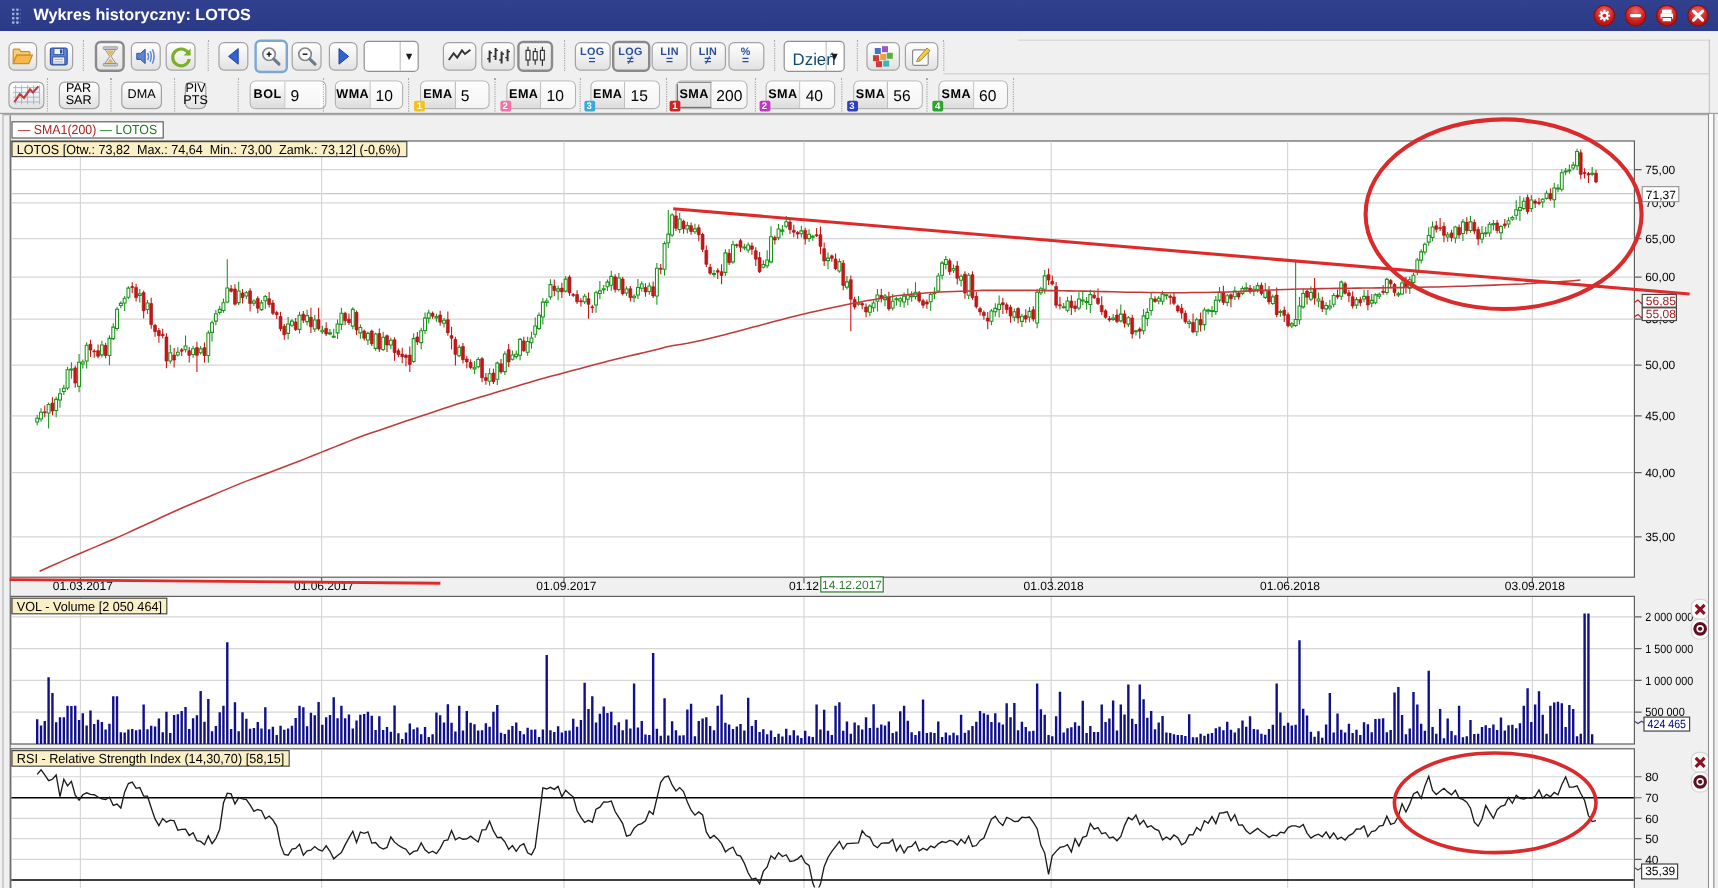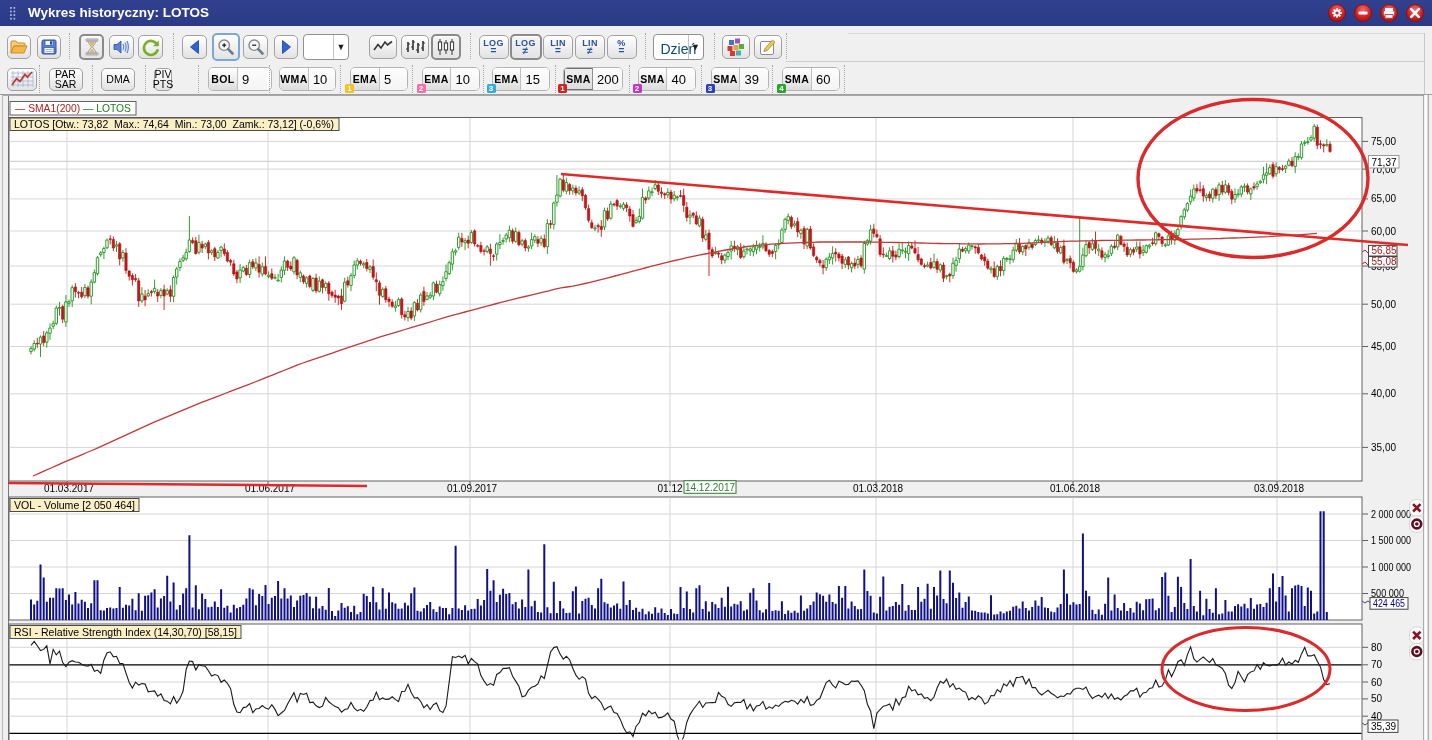--- a/index.html
+++ b/index.html
@@ -293,21 +293,21 @@
       <div class="badge" style="left:558px;background:#D42121">1</div>
       <div class="vsep" style="left:629px;top:39px;height:28px"></div>
       <div class="grp" style="left:637.5px;width:58px">
         <div class="glab" style="width:30px">SMA</div>
         <div class="gval" style="width:28px">40</div>
       </div>
       <div class="badge" style="left:632.5px;background:#C435C4">2</div>
       <div class="vsep" style="left:700.5px;top:39px;height:28px"></div>
       <div class="grp" style="left:710.5px;width:58px">
         <div class="glab" style="width:30px">SMA</div>
-        <div class="gval" style="width:28px">39</div>
+        <div class="gval" style="width:28px">56</div>
       </div>
       <div class="badge" style="left:705.5px;background:#2A3FC4">3</div>
       <div class="vsep" style="left:772px;top:39px;height:28px"></div>
       <div class="grp" style="left:782px;width:58px">
         <div class="glab" style="width:30px">SMA</div>
         <div class="gval" style="width:28px">60</div>
       </div>
       <div class="badge" style="left:777px;background:#2CA32C">4</div>
       <div class="vsep" style="left:843.5px;top:39px;height:28px"></div>
     </div>

